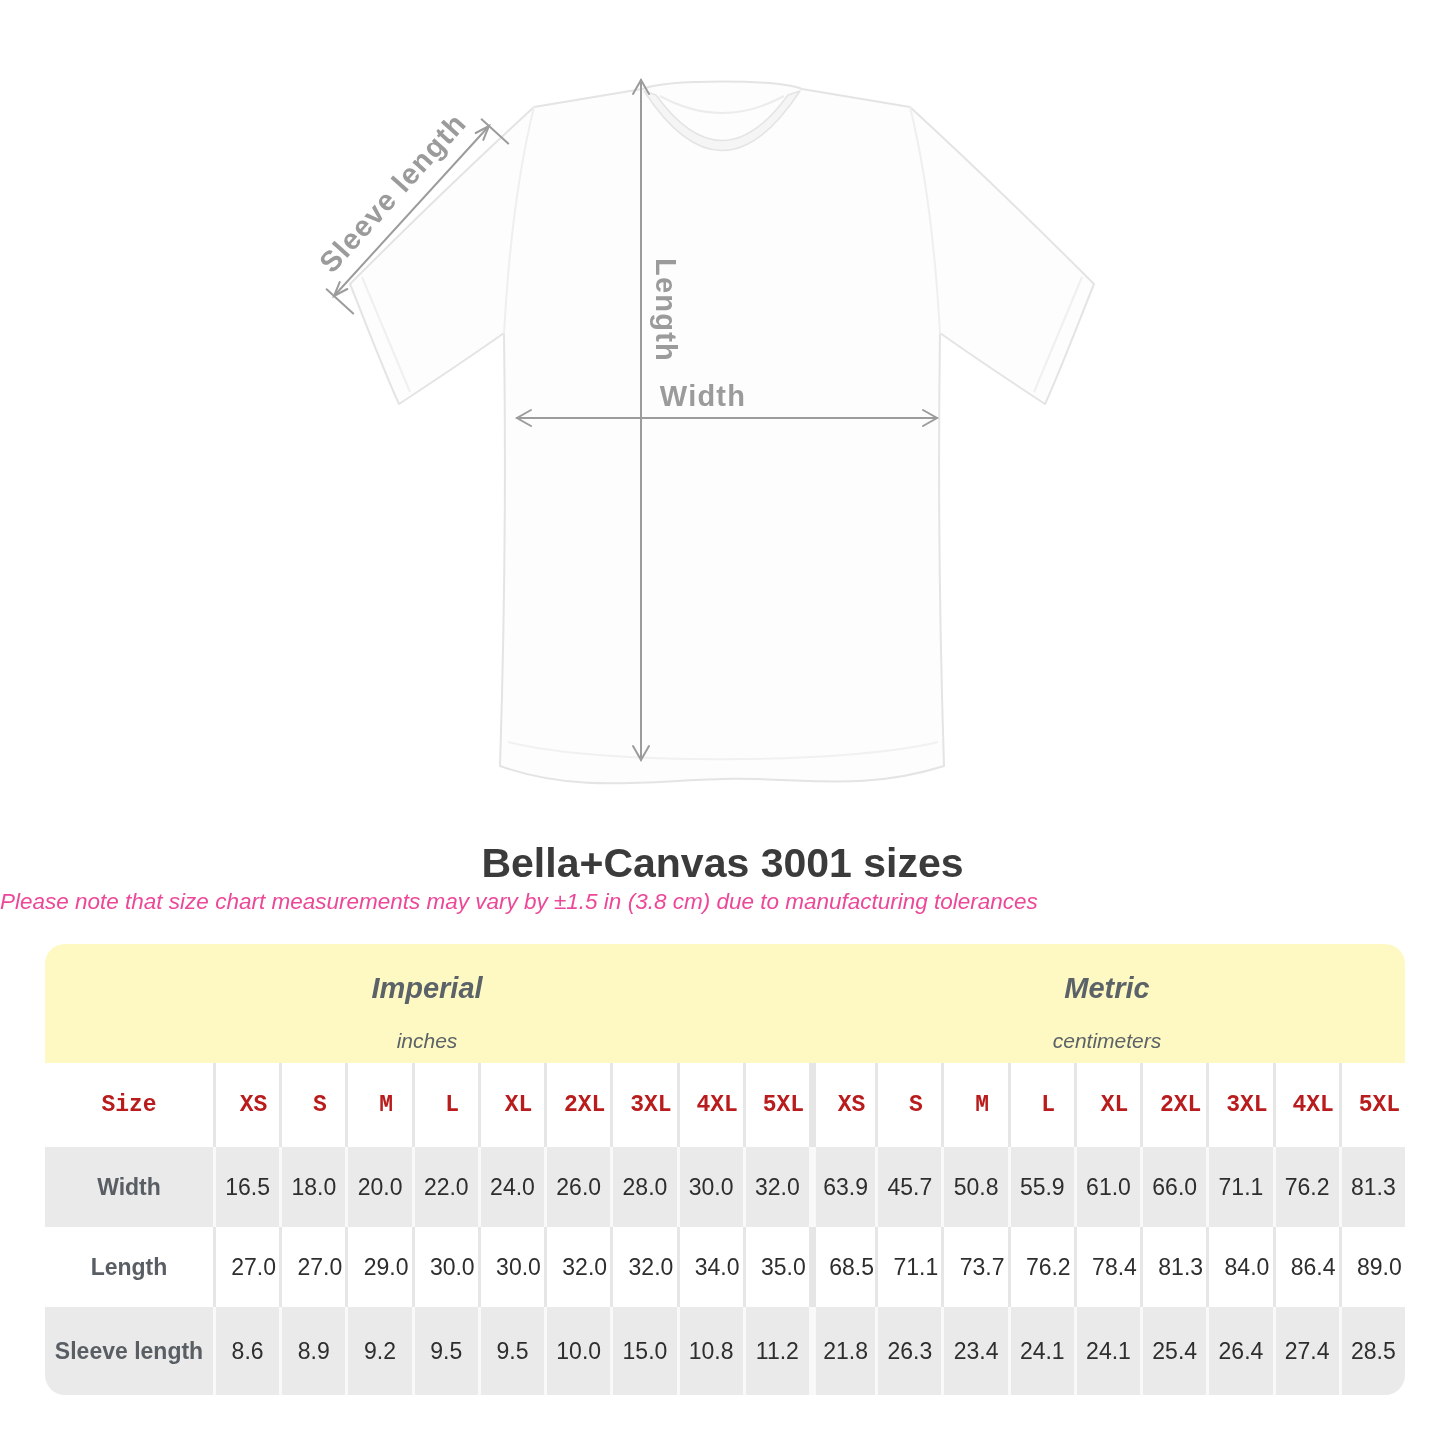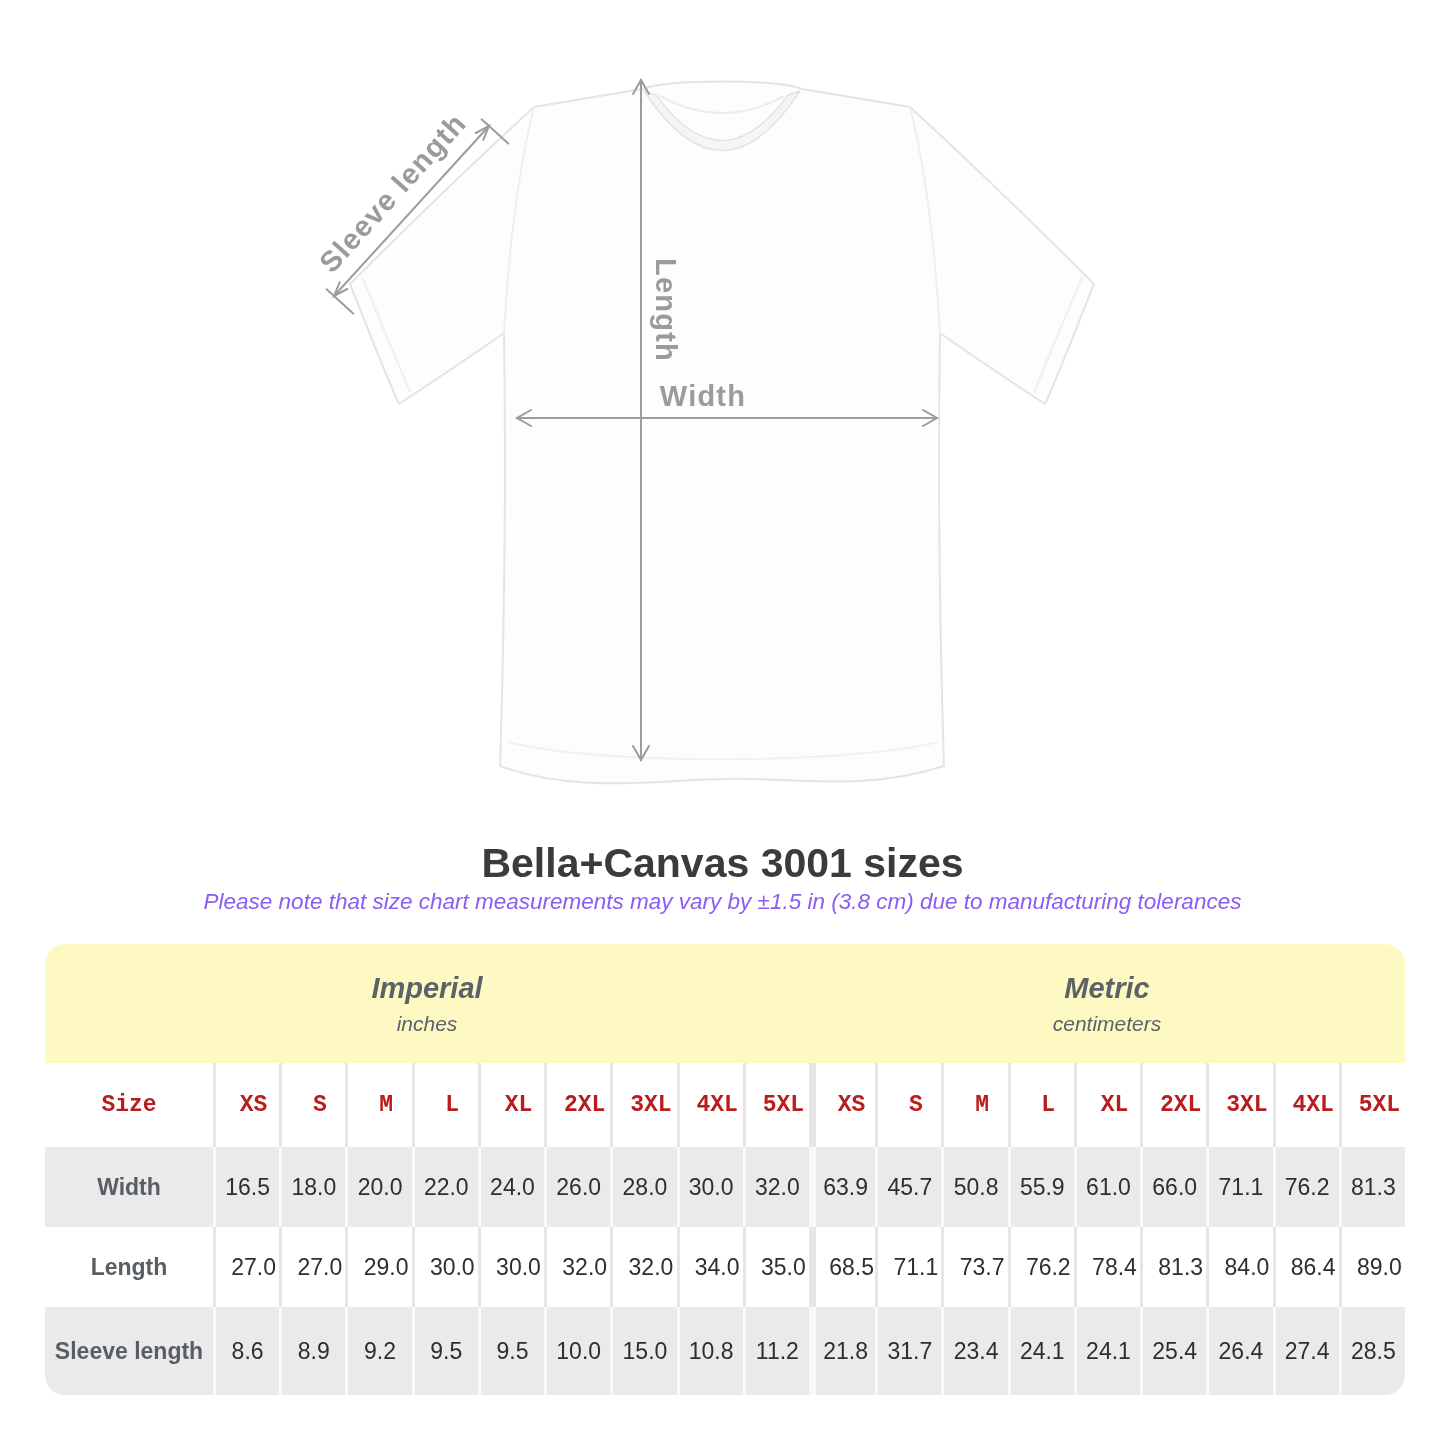--- a/index.html
+++ b/index.html
@@ -15,35 +15,35 @@
   }
   .label-sleeve{left:393px;top:193px;transform:translate(-50%,-50%) rotate(-48deg);}
   .label-length{left:665px;top:310px;transform:translate(-50%,-50%) rotate(90deg);}
   .label-width{left:703px;top:396px;transform:translate(-50%,-50%);}
   
   .chart-title{
     position:absolute;left:0;top:840px;width:1445px;text-align:center;
     font-size:41px;font-weight:bold;color:#3b3b3b;
   }
   .chart-subtitle{
-    position:absolute;left:0;top:889px;width:1445px;text-align:center;
-    font-size:22.5px;font-style:italic;color:#8b5cf6;
+    position:absolute;left:0;top:889px;width:1445px;
+    font-size:22.5px;font-style:italic;color:#ec4899;
   }
   
   .size-table{
     position:absolute;left:45px;top:944px;width:1360px;
     border-radius:20px;overflow:hidden;
   }
   .t-row{display:grid;grid-template-columns:168px repeat(18,1fr);}
   .band{height:119px;background:#fef9c3;}
   .band-cell{display:flex;flex-direction:column;align-items:center;padding-top:28px;}
   .band-cell.g0{grid-column:1/11;}
   .band-cell.g1{grid-column:11/20;}
   .band-title{font-size:29px;font-weight:bold;font-style:italic;color:#5c6368;}
-  .band-sub{font-size:21px;font-style:italic;color:#5c6368;margin-top:7px;}
+  .band-sub{font-size:21px;font-style:italic;color:#5c6368;margin-top:24px;}
   .row-size{height:84px;background:#ffffff;}
   .row-a{height:80px;background:#eaeaea;}
   .row-b{height:80px;background:#ffffff;}
   .row-c{height:88px;background:#eaeaea;}
   .cell{
     display:flex;align-items:center;justify-content:center;
     font-size:23px;color:#2e2e2e;
   }
   .row-light > .cell + .cell{border-left:3px solid #e6e6e6;padding-left:12px;}
   .row-dark  > .cell + .cell{border-left:3px solid #f9f9f9;}
@@ -192,21 +192,21 @@
           <div class="cell ">8.6</div>
           <div class="cell ">8.9</div>
           <div class="cell ">9.2</div>
           <div class="cell ">9.5</div>
           <div class="cell ">9.5</div>
           <div class="cell ">10.0</div>
           <div class="cell ">15.0</div>
           <div class="cell ">10.8</div>
           <div class="cell ">11.2</div>
           <div class="cell group-start">21.8</div>
-          <div class="cell ">31.7</div>
+          <div class="cell ">26.3</div>
           <div class="cell ">23.4</div>
           <div class="cell ">24.1</div>
           <div class="cell ">24.1</div>
           <div class="cell ">25.4</div>
           <div class="cell ">26.4</div>
           <div class="cell ">27.4</div>
           <div class="cell ">28.5</div>
         </div>
       </div>
   </div>

